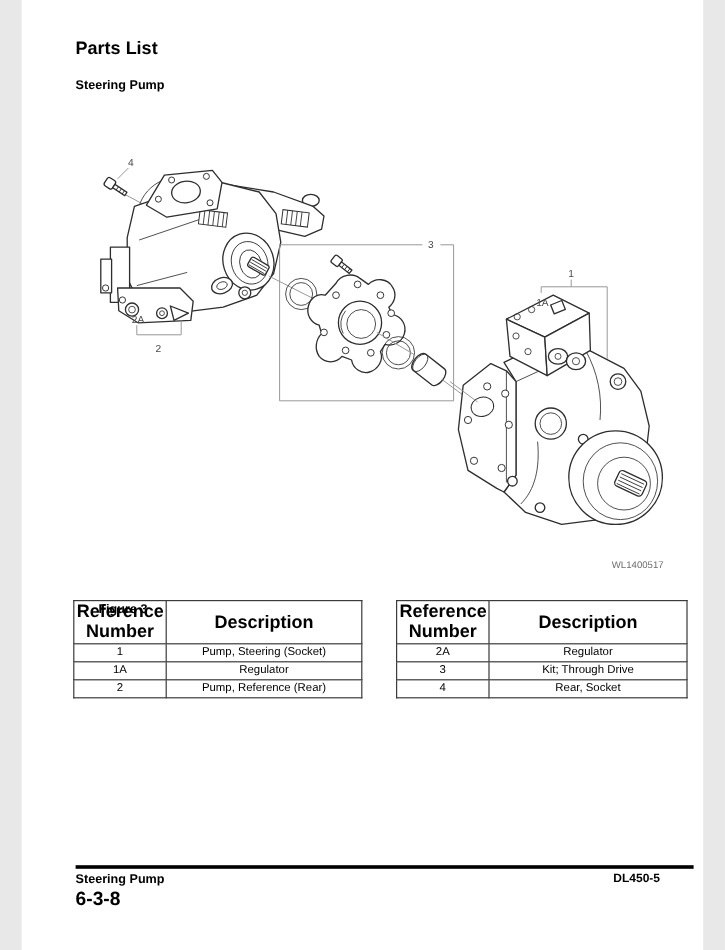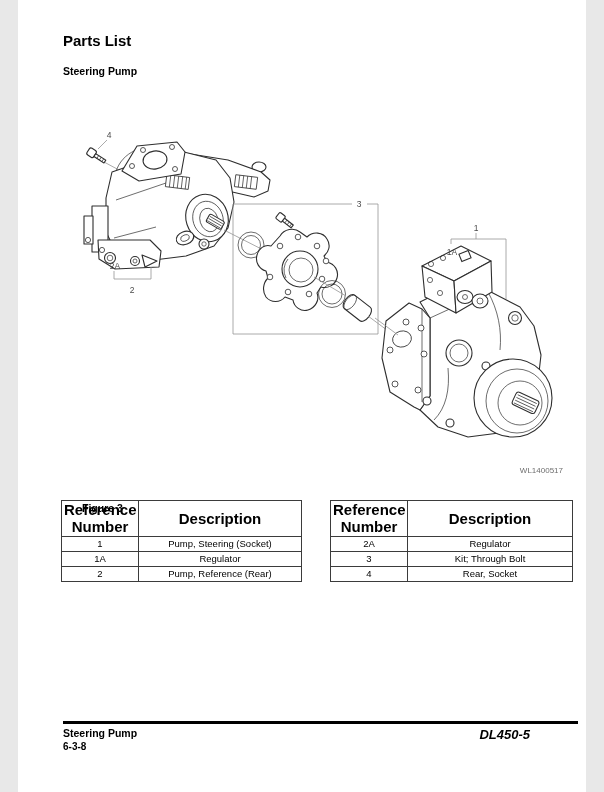--- a/index.html
+++ b/index.html
@@ -24,21 +24,21 @@
     position:absolute;left:0;top:108px;width:604px;height:348px;
   }
   .figure-row{
     position:absolute;left:0;top:464px;width:604px;height:16px;
   }
   .figure-caption{
     position:absolute;left:64px;top:2px;
     font-size:10.5px;font-weight:bold;margin-top:36px;
   }
   .figure-code{
-    position:absolute;right:59px;top:2px;
+    position:absolute;right:69px;top:2px;
     font-size:8px;color:#6e6e6e;
   }
   table.parts{
     position:absolute;top:500px;
     border-collapse:collapse;
     font-size:9.5px;
     table-layout:fixed;
   }
   table.parts.left-table{left:43px;width:241px;}
   table.parts.right-table{left:312px;width:243px;}
@@ -55,25 +55,25 @@
   .footer-rule{
     position:absolute;left:45px;top:721px;width:515px;height:3px;
     background:#000;
   }
   .footer-left-1{
     position:absolute;left:45px;top:727px;
     font-size:10.5px;font-weight:bold;
   }
   .footer-left-2{
     position:absolute;left:45px;top:741px;
+    font-size:16px;font-weight:bold;
+  }
+  .footer-right{
+    position:absolute;right:36px;top:727px;
     font-size:10px;font-weight:bold;
-  }
-  .footer-right{
-    position:absolute;right:56px;top:727px;
-    font-size:13px;font-weight:bold;font-style:italic;
   }
   
   .s1{fill:#ffffff;stroke:#2e2e2e;stroke-width:1.1;stroke-linejoin:round;}
   .s2{fill:none;stroke:#2e2e2e;stroke-width:0.7;}
   .h1{fill:#ffffff;stroke:#2e2e2e;stroke-width:0.8;}
   .s3{fill:none;stroke:#949494;stroke-width:0.8;}
   text.callout{font-family:"Liberation Sans",sans-serif;font-size:8.5px;fill:#4a4a4a;}
 </style>
 </head>
 <body>
@@ -306,21 +306,21 @@
         <tr>
       <th>Reference Number</th>
       <th>Description</th>
     </tr>
     <tr>
       <td>2A</td>
       <td>Regulator</td>
     </tr>
     <tr>
       <td>3</td>
-      <td>Kit; Through Bolt</td>
+      <td>Kit; Through Drive</td>
     </tr>
     <tr>
       <td>4</td>
       <td>Rear, Socket</td>
     </tr>
   </tbody>
     </table>
 
   <div class="footer-rule"></div>
   <div class="footer-left-1">Steering Pump</div>

